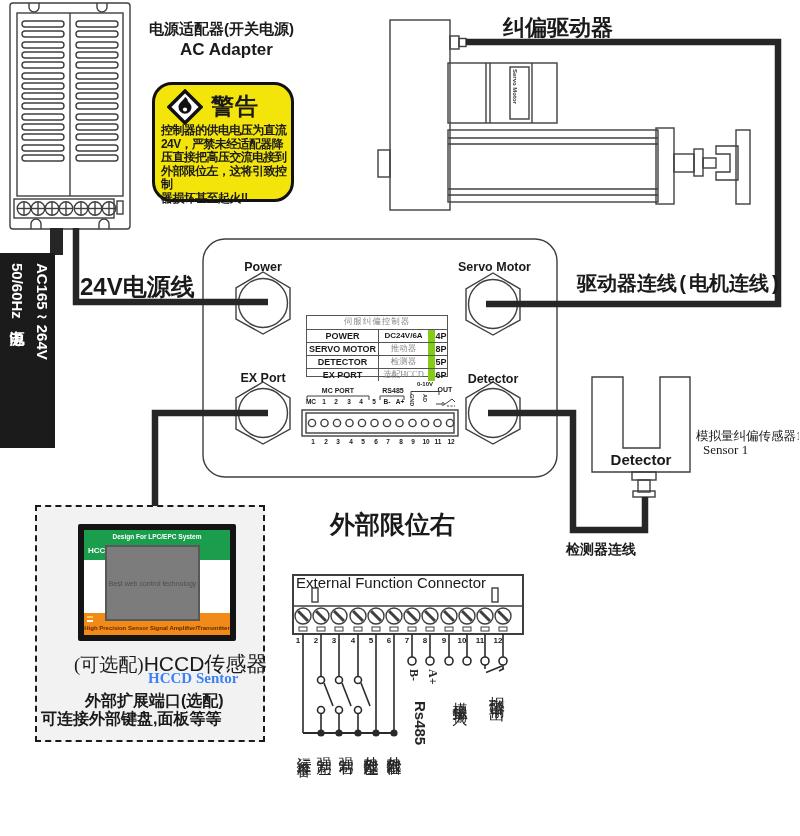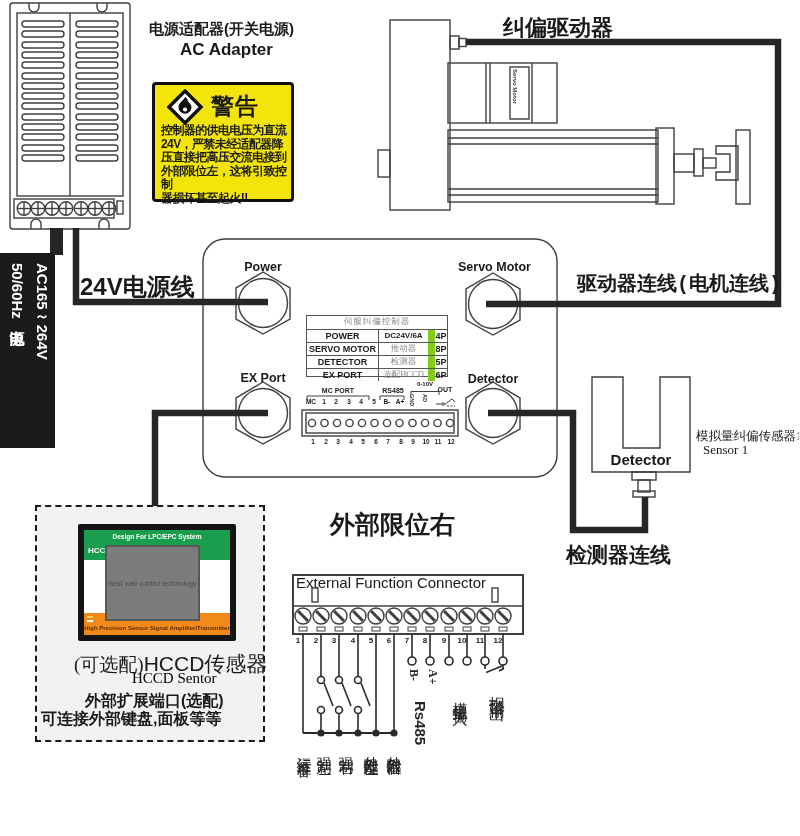--- a/index.html
+++ b/index.html
@@ -7,21 +7,21 @@
          font-family:"Liberation Sans",sans-serif;color:#1a1a1a;}
   .abs{position:absolute;}
   .b{font-weight:bold;}
   .ser{font-family:"Liberation Serif",serif;}
   .ctr{text-align:center;}
   
   .vtext{position:absolute;writing-mode:vertical-rl;text-orientation:mixed;
          font-family:"Liberation Serif",serif;color:#252525;}
   
   .warnbox{position:absolute;left:152px;top:82px;width:136px;height:114px;
-           background:#f3e50a;border:3px solid #111;border-radius:4px;}
+           background:#f3e50a;border:3px solid #111;border-radius:20px;}
   .warnlines{position:absolute;left:6px;top:39px;width:126px;
              font-size:12px;font-weight:bold;line-height:13.5px;letter-spacing:-0.6px;}
   
   .acbox{position:absolute;left:0px;top:253px;width:55px;height:195px;background:#1b1b1b;}
   .acbox .in{position:absolute;left:0;top:10px;width:100%;height:180px;
              writing-mode:vertical-rl;text-orientation:mixed;color:#fff;
              font-size:15px;font-weight:bold;line-height:25px;text-align:left;padding-right:2px;}
   
   .spec{position:absolute;left:306px;top:315px;width:142px;height:62px;
         border:1px solid #555;box-sizing:border-box;background:#fff;font-size:9px;}
@@ -337,21 +337,21 @@
 
   <div class="acbox">
     <div class="in">
       <div>AC165～264V</div>
       <div>50/60Hz电源</div>
     </div>
   </div>
 
   <div class="lbl b" style="left:80px;top:271px;font-size:24px;">24V电源线</div>
   <div class="lbl b" style="left:577px;top:270px;font-size:20px;font-family:Liberation Mono, monospace;">驱动器连线(电机连线)</div>
-  <div class="lbl b" style="left:566px;top:541px;font-size:21px;">检测器连线</div>
+  <div class="lbl b" style="left:566px;top:541px;font-size:14px;">检测器连线</div>
 
   <div class="lbl b ctr" style="left:232px;top:260px;width:62px;font-size:12.5px;">Power</div>
   <div class="lbl b ctr" style="left:458px;top:260px;width:70px;font-size:12.5px;">Servo Motor</div>
   <div class="lbl b ctr" style="left:232px;top:371px;width:62px;font-size:12.5px;">EX  Port</div>
   <div class="lbl b ctr" style="left:458px;top:372px;width:70px;font-size:12.5px;">Detector</div>
 
   <div class="spec">
     <div class="title">伺服纠偏控制器</div>
     <div class="trow">
         <div class="c1">POWER</div>
@@ -420,21 +420,21 @@
       </div>
       <div class="scr-panel">
         <div style="font-size:7px;color:#4e4e4e;">Best web control technology</div>
       </div>
     </div>
   </div>
 
   <div class="lbl" style="left:74px;top:650px;font-size:19px;">
     <span class="ser">(可选配)</span><span style="font-size:21px;">HCCD传感器</span>
   </div>
-  <div class="lbl ser" style="left:132px;top:670px;font-size:15px;color:#000000;">HCCD  Sentor</div>
+  <div class="lbl ser" style="left:148px;top:670px;font-size:15px;color:#3b82f6;font-weight:bold;">HCCD  Sentor</div>
   <div class="lbl b" style="left:85px;top:691px;font-size:16px;">外部扩展端口(选配)</div>
   <div class="lbl b" style="left:41px;top:709px;font-size:16px;">可连接外部键盘,面板等等</div>
 
   <div class="lbl b" style="left:330px;top:508px;font-size:25px;">外部限位右</div>
   <div class="lbl" style="left:296px;top:574px;font-size:15px;">External Function Connector</div>
 
   <div class="ext-n" style="left:292px;top:636px;">1</div>
   <div class="ext-n" style="left:310px;top:636px;">2</div>
   <div class="ext-n" style="left:328px;top:636px;">3</div>
   <div class="ext-n" style="left:347px;top:636px;">4</div>

